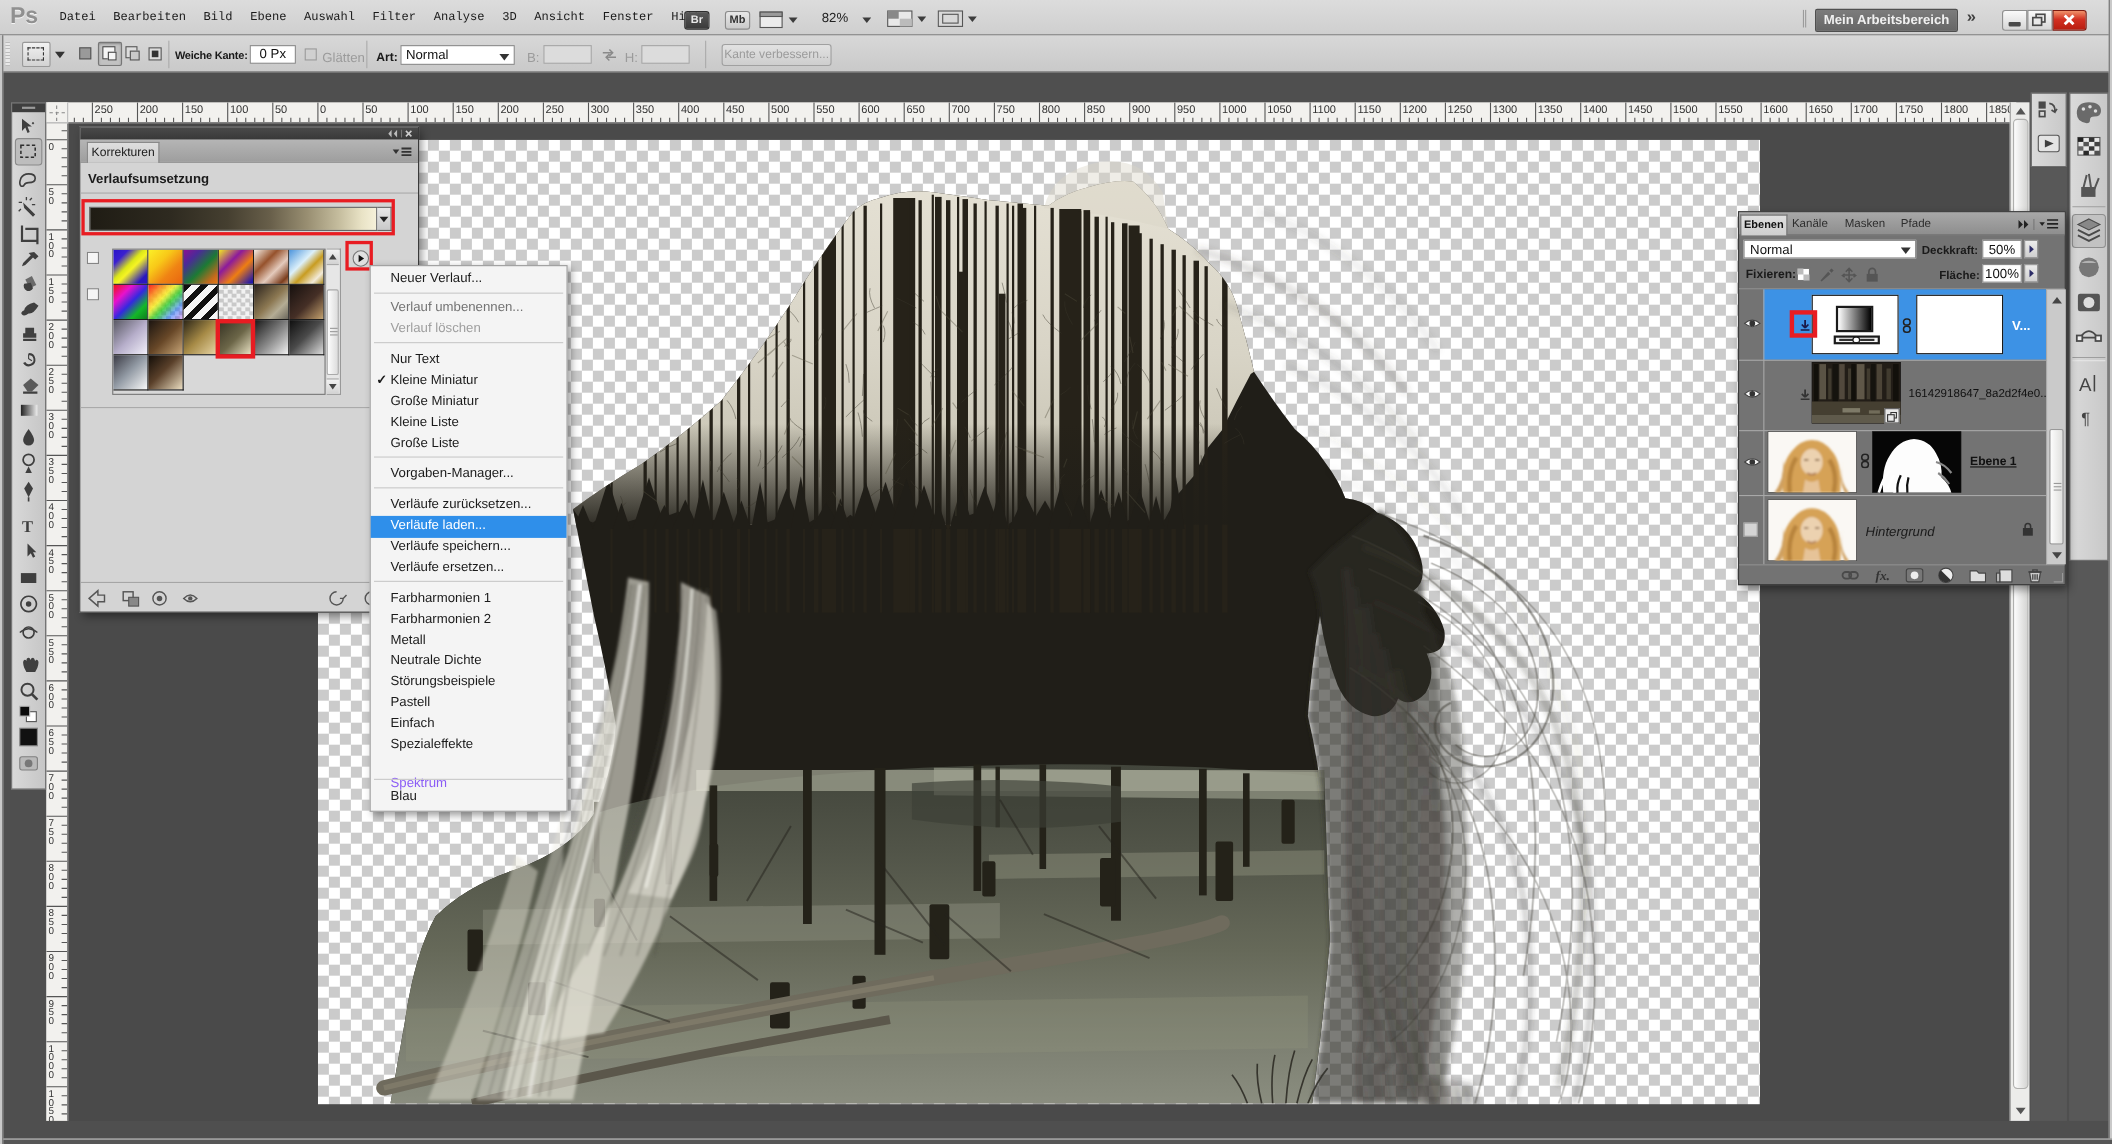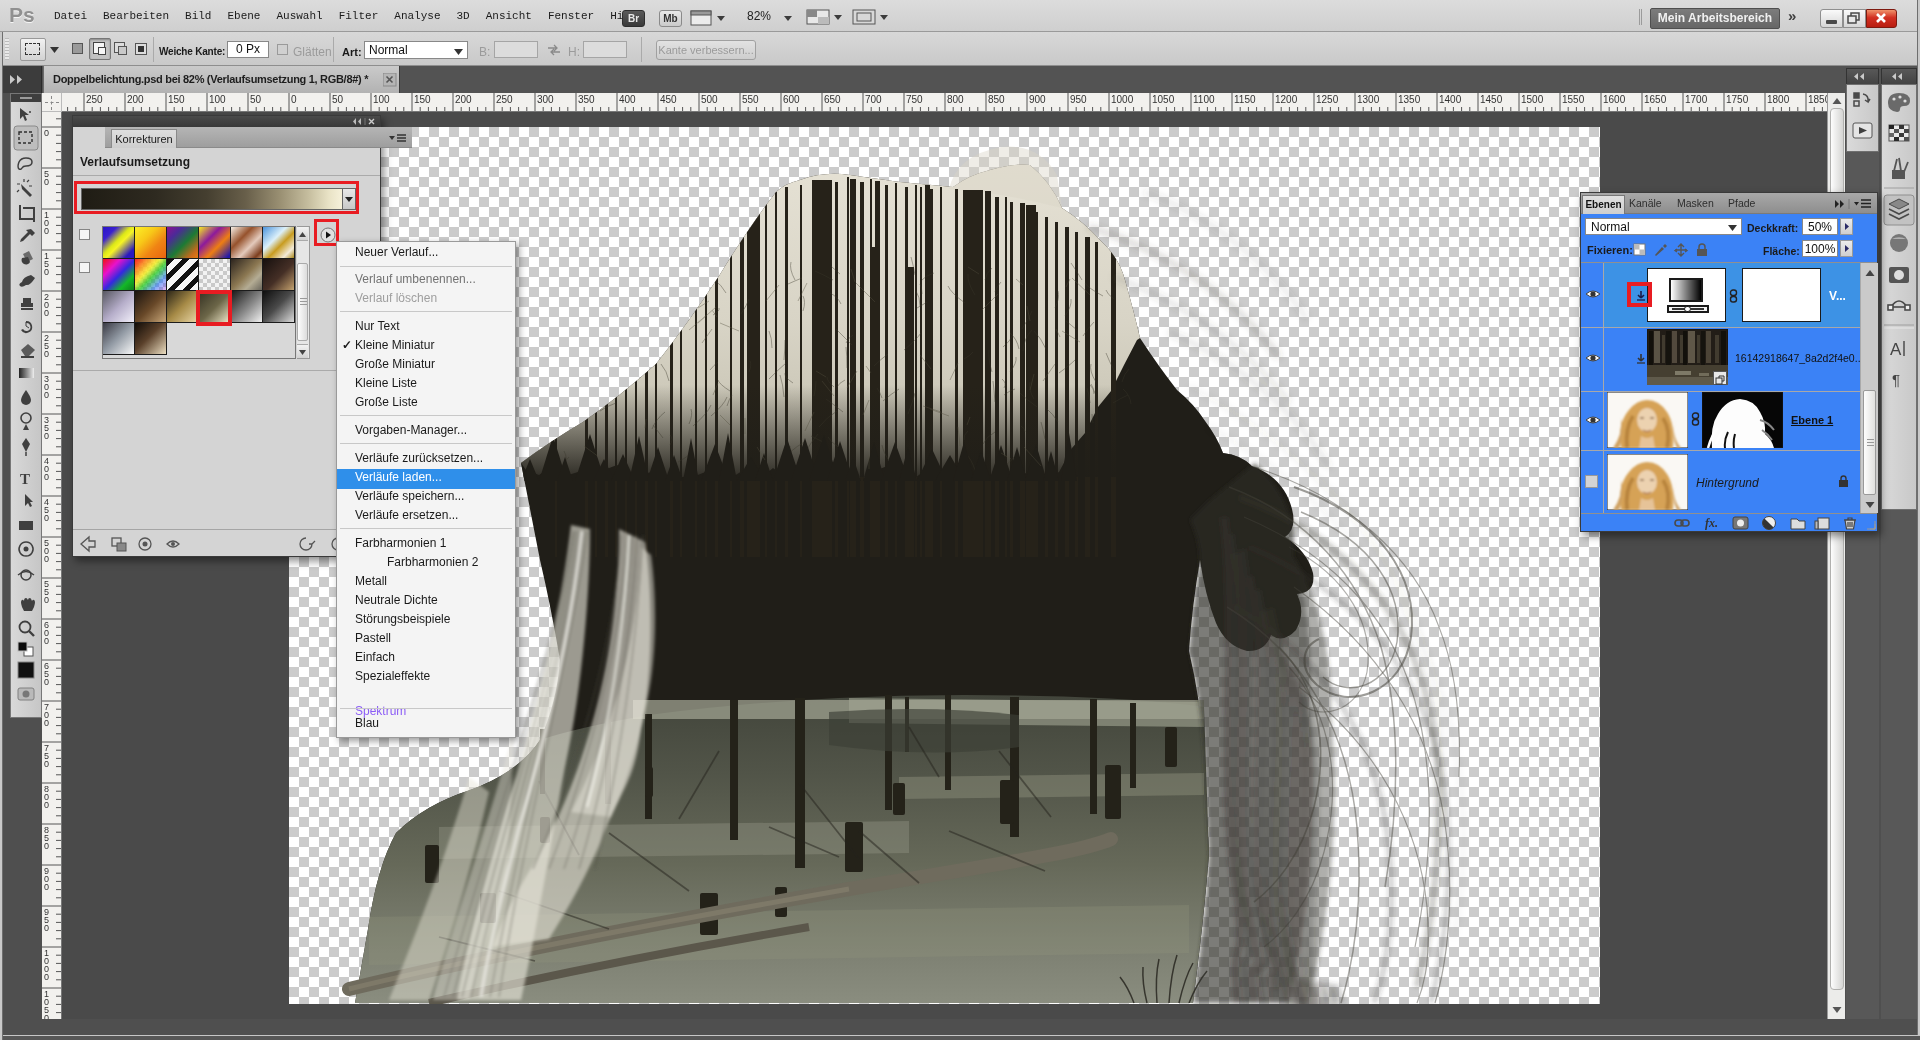--- a/index.html
+++ b/index.html
@@ -113,46 +113,20 @@
     <svg class="abs" style="left:546px;top:12px;" width="16" height="12">
         <path d="M2,4 h9 m-3,-3 l3,3 l-3,3 M14,8 h-9 m3,-3 l-3,3 l3,3" stroke="#8a8a8a" stroke-width="1.3" fill="none"></path>
       </svg>
     <div class="abs" style="left:568px;top:13px;font-size:12px;color:#9b9b9b;">H:</div>
     <div class="abs" style="left:583px;top:9px;width:44px;height:17px;background:#dcdcdc;border:1px solid #a5a5a5;"></div>
     <div class="abs" style="left:641px;top:5px;width:1px;height:25px;background:#aaa;"></div>
     <div class="abs" style="left:656px;top:8px;width:100px;height:20px;background:linear-gradient(#e2e2e2,#cecece);border:1px solid #a0a0a0;border-radius:3px;
         font-size:11px;color:#9b9b9b;text-align:center;line-height:18px;white-space:nowrap;">Kante verbessern...</div>
   </div>
 
-  <div class="abs" id="tabbar" style="left:0;top:66px;width:1920px;height:27px;background:#535353;">
-    <div class="abs" style="left:0;top:0;width:42px;height:27px;background:#3c3c3c;border-right:1px solid #2a2a2a;">
-      <svg width="42" height="27">
-          <path d="M10,9 l5,4.5 l-5,4.5 z M17,9 l5,4.5 l-5,4.5 z" fill="#c9c9c9"></path>
-        </svg>
-    </div>
-    <div class="abs" style="left:43px;top:0;width:357px;height:27px;background:linear-gradient(#cacaca,#b2b2b2);
-        border-right:1px solid #3a3a3a;border-left:1px solid #6a6a6a;">
-      <div class="abs" style="left:9px;top:7px;font-size:11px;font-weight:bold;color:#1d1d1d;white-space:nowrap;letter-spacing:-0.3px;">Doppelbelichtung.psd bei 82% (Verlaufsumsetzung 1, RGB/8#) *</div>
-      <svg class="abs" style="left:339px;top:7px;" width="14" height="14">
-          <rect x="0" y="0" width="13" height="13" fill="#b5b5b5" stroke="#888"></rect>
-          <path d="M3.5,3.5 l6,6 M9.5,3.5 l-6,6" stroke="#555" stroke-width="1.6"></path>
-        </svg>
-    </div>
-
-    <div class="abs" style="left:1846px;top:2px;width:33px;height:17px;background:linear-gradient(#585858,#434343);border:1px solid #333;">
-      <svg width="31" height="15">
-          <path d="M11,4 l-4,3.5 l4,3.5 z M17,4 l-4,3.5 l4,3.5 z" fill="#c9c9c9"></path>
-        </svg>
-    </div>
-    <div class="abs" style="left:1881px;top:2px;width:36px;height:17px;background:linear-gradient(#585858,#434343);border:1px solid #333;">
-      <svg width="34" height="15">
-          <path d="M14,4 l-4,3.5 l4,3.5 z M20,4 l-4,3.5 l4,3.5 z" fill="#c9c9c9"></path>
-        </svg>
-    </div>
-  </div>
 
   <div class="abs" id="viewport" style="left:42px;top:93px;width:1803px;height:926px;background:#4a4a4a;"></div>
 <svg class="abs" id="art" style="left:289px;top:127px;" width="1311" height="877" viewBox="0 0 1311 877">
 <defs>
 <pattern id="chk" width="20" height="20" patternUnits="userSpaceOnUse">
   <rect width="20" height="20" fill="#ffffff"></rect>
   <rect width="10" height="10" fill="#cbcbcb"></rect>
   <rect x="10" y="10" width="10" height="10" fill="#cbcbcb"></rect>
 </pattern>
 <linearGradient id="wg" x1="0" y1="0" x2="0" y2="1">
@@ -1190,21 +1164,21 @@
       border:1px solid #3a3a3a;box-shadow:3px 4px 8px rgba(0,0,0,.45);">
 
     <div class="abs" style="left:0;top:0;width:307px;height:11px;background:linear-gradient(#4a4a4a,#383838);">
       <svg class="abs" style="left:278px;top:1px;" width="28" height="9">
         <path d="M3,1 l-3,3.5 l3,3.5 z M8,1 l-3,3.5 l3,3.5 z" fill="#bbb" transform="translate(2,0)"></path>
         <line x1="14" y1="1" x2="14" y2="8" stroke="#777"></line>
         <path d="M18,2 l5,5 M23,2 l-5,5" stroke="#ccc" stroke-width="1.4"></path>
       </svg>
     </div>
 
-    <div class="abs" style="left:0;top:11px;width:307px;height:21px;background:linear-gradient(#b5b5b5,#9e9e9e);border-bottom:1px solid #8a8a8a;margin-left:32px;">
+    <div class="abs" style="left:0;top:11px;width:307px;height:21px;background:linear-gradient(#b5b5b5,#9e9e9e);border-bottom:1px solid #8a8a8a;">
       <div class="abs" style="left:6px;top:2px;width:66px;height:19px;background:linear-gradient(#dedede,#cdcdcd);
           border:1px solid #8a8a8a;border-bottom:none;font-size:11px;color:#1a1a1a;text-align:center;line-height:18px;">Korrekturen</div>
       <svg class="abs" style="left:283px;top:6px;" width="20" height="12">
         <path d="M1,3 l6,0 l-3,4z" fill="#333"></path>
         <path d="M9,2 h9 M9,5 h9 M9,8 h9" stroke="#333" stroke-width="1.6"></path>
       </svg>
     </div>
     <div class="abs" style="left:7px;top:39px;font-size:12px;font-weight:bold;color:#1a1a1a;">Verlaufsumsetzung</div>
     <div class="abs" style="left:0px;top:59px;width:307px;height:1px;background:#aaa;"></div>
 
@@ -1296,38 +1270,38 @@
       <div class="abs" style="left:18px;top:115px;color:#1a1a1a;white-space:nowrap;text-align:right;">Große Miniatur</div>
       <div class="abs" style="left:18px;top:134px;color:#1a1a1a;white-space:nowrap;">Kleine Liste</div>
       <div class="abs" style="left:18px;top:153px;color:#1a1a1a;white-space:nowrap;">Große Liste</div>
       <div class="abs" style="left:18px;top:181px;color:#1a1a1a;white-space:nowrap;">Vorgaben-Manager...</div>
       <div class="abs" style="left:18px;top:209px;color:#1a1a1a;white-space:nowrap;">Verläufe zurücksetzen...</div>
       <div class="abs" style="left:0;top:227px;width:178px;height:20px;background:#2f8fea;"></div>
       <div class="abs" style="left:18px;top:228px;color:#ffffff;white-space:nowrap;">Verläufe laden...</div>
       <div class="abs" style="left:18px;top:247px;color:#1a1a1a;white-space:nowrap;">Verläufe speichern...</div>
       <div class="abs" style="left:18px;top:266px;color:#1a1a1a;white-space:nowrap;">Verläufe ersetzen...</div>
       <div class="abs" style="left:18px;top:294px;color:#1a1a1a;white-space:nowrap;">Farbharmonien 1</div>
-      <div class="abs" style="left:18px;top:313px;color:#1a1a1a;white-space:nowrap;margin-left:32px;">Farbharmonien 2</div>
+      <div class="abs" style="left:18px;top:313px;color:#1a1a1a;white-space:nowrap;">Farbharmonien 2</div>
       <div class="abs" style="left:18px;top:332px;color:#1a1a1a;white-space:nowrap;">Metall</div>
       <div class="abs" style="left:18px;top:351px;color:#1a1a1a;white-space:nowrap;">Neutrale Dichte</div>
       <div class="abs" style="left:18px;top:370px;color:#1a1a1a;white-space:nowrap;">Störungsbeispiele</div>
       <div class="abs" style="left:18px;top:389px;color:#1a1a1a;white-space:nowrap;">Pastell</div>
       <div class="abs" style="left:18px;top:408px;color:#1a1a1a;white-space:nowrap;">Einfach</div>
       <div class="abs" style="left:18px;top:427px;color:#1a1a1a;white-space:nowrap;">Spezialeffekte</div>
       <div class="abs" style="left:18px;top:462px;color:#8b5cf6;white-space:nowrap;">Spektrum</div>
       <div class="abs" style="left:18px;top:474px;color:#1a1a1a;white-space:nowrap;">Blau</div>
       <div class="abs" style="left:3px;top:24px;width:172px;height:1px;background:#c8c8c8;"></div>
       <div class="abs" style="left:3px;top:69px;width:172px;height:1px;background:#c8c8c8;"></div>
       <div class="abs" style="left:3px;top:173px;width:172px;height:1px;background:#c8c8c8;"></div>
       <div class="abs" style="left:3px;top:201px;width:172px;height:1px;background:#c8c8c8;"></div>
       <div class="abs" style="left:3px;top:286px;width:172px;height:1px;background:#c8c8c8;"></div>
       <div class="abs" style="left:3px;top:466px;width:172px;height:1px;background:#c8c8c8;"></div>
     </div>
 
-<div class="abs" id="layers" style="left:1580px;top:192px;width:298px;height:340px;background:#3b82f6;border:1px solid #3a3a3a;box-shadow:3px 4px 8px rgba(0,0,0,.45);">
+<div class="abs" id="layers" style="left:1580px;top:192px;width:298px;height:340px;background:#737373;border:1px solid #3a3a3a;box-shadow:3px 4px 8px rgba(0,0,0,.45);">
 <div class="abs" style="left:0;top:0;width:296px;height:21px;background:linear-gradient(#a8a8a8,#8e8e8e);border-bottom:1px solid #7a7a7a;">
 <div class="abs" style="left:1px;top:2px;width:43px;height:19px;background:linear-gradient(#e0e0e0,#cecece);border:1px solid #777;border-bottom:none;font-size:10px;font-weight:bold;color:#111;text-align:center;line-height:17px;">Ebenen</div>
 <div class="abs" style="left:48px;top:4px;font-size:10.5px;color:#2e2e2e;">Kanäle</div>
 <div class="abs" style="left:96px;top:4px;font-size:10.5px;color:#2e2e2e;">Masken</div>
 <div class="abs" style="left:147px;top:4px;font-size:10.5px;color:#2e2e2e;">Pfade</div>
 <svg class="abs" style="left:253px;top:5px;" width="40" height="12">
 <path d="M1,2 l4,4 l-4,4z M6,2 l4,4 l-4,4z" fill="#222"></path>
 <line x1="15" y1="1" x2="15" y2="11" stroke="#777"></line>
 <path d="M20,4 l5,0 l-2.5,3.5z" fill="#222"></path>
           <path d="M27,2 h10 M27,5.5 h10 M27,9 h10" stroke="#222" stroke-width="1.5"></path>

